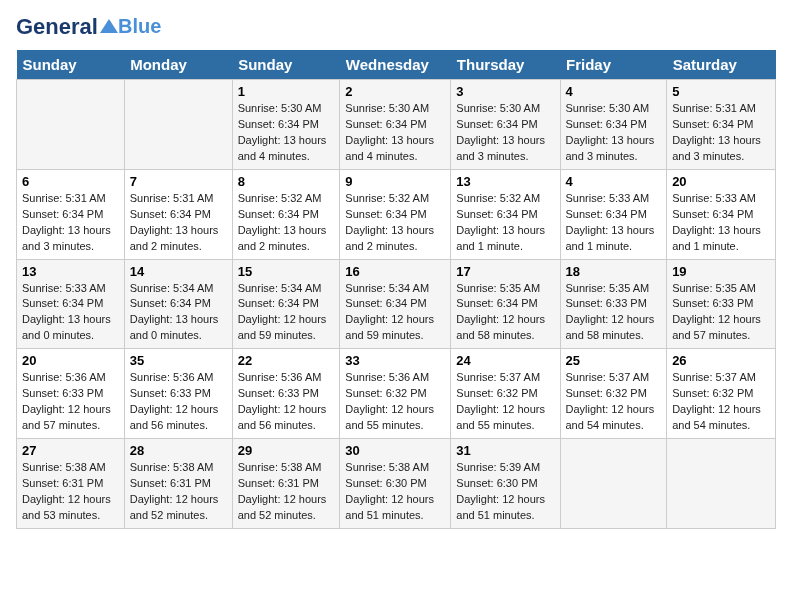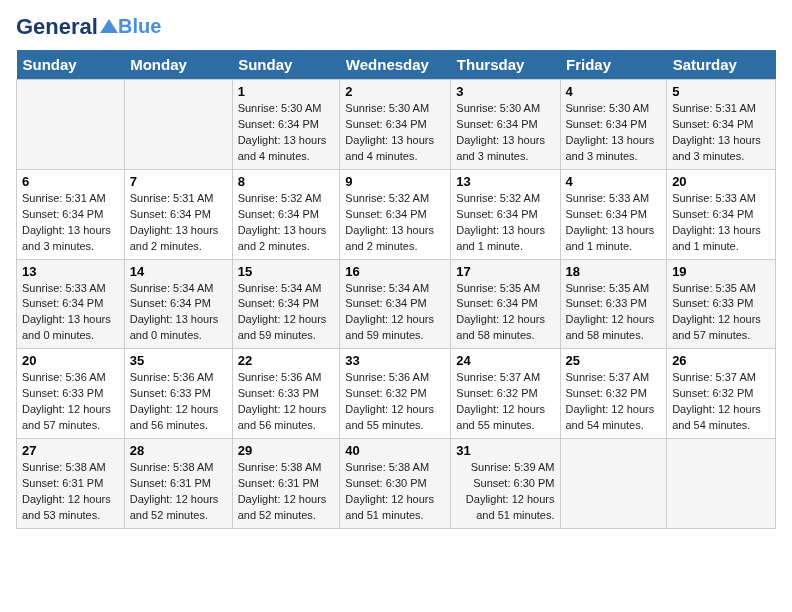--- a/index.html
+++ b/index.html
@@ -286,28 +286,28 @@
 Sunset: 6:31 PM
 Daylight: 12 hours and 52 minutes.</div>
         </td>
         <td>
           <div class="day-number">29</div>
           <div class="day-info" style="white-space: pre-line;">Sunrise: 5:38 AM
 Sunset: 6:31 PM
 Daylight: 12 hours and 52 minutes.</div>
         </td>
         <td>
-          <div class="day-number">40</div>
+          <div class="day-number">30</div>
           <div class="day-info" style="white-space: pre-line;">Sunrise: 5:38 AM
 Sunset: 6:30 PM
 Daylight: 12 hours and 51 minutes.</div>
         </td>
         <td>
           <div class="day-number">31</div>
-          <div class="day-info" style="white-space: pre-line; text-align: right;">Sunrise: 5:39 AM
+          <div class="day-info" style="white-space: pre-line;">Sunrise: 5:39 AM
 Sunset: 6:30 PM
 Daylight: 12 hours and 51 minutes.</div>
         </td>
         <td class="empty-cell"></td>
         <td class="empty-cell"></td>
       </tr>
     </tbody>
 </table>
 
 </body></html>

